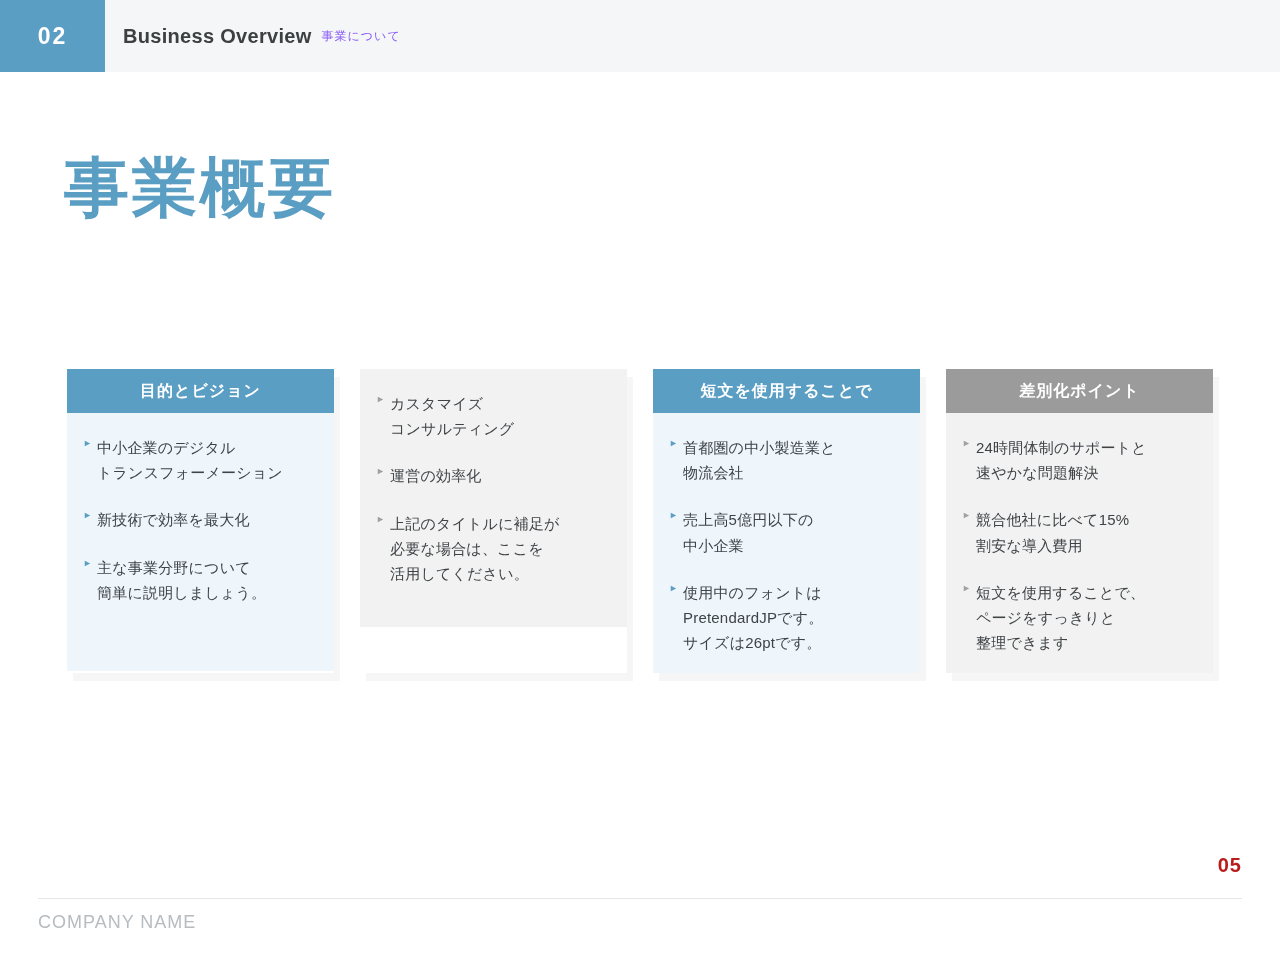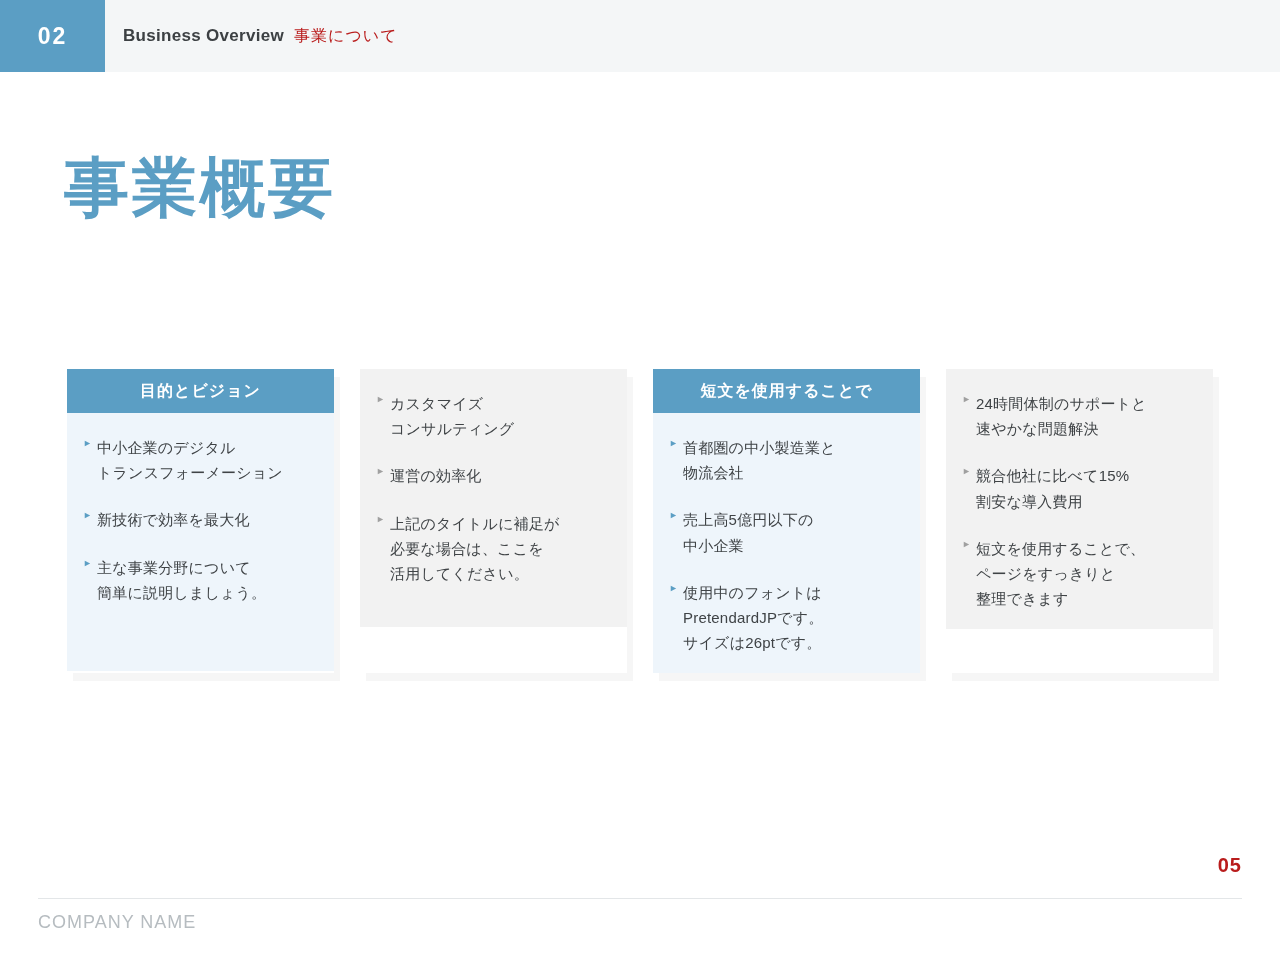--- a/index.html
+++ b/index.html
@@ -37,28 +37,28 @@
     font-weight: bold;
     letter-spacing: 2px;
   }
   .header-titles {
     display: flex;
     align-items: center;
     padding-left: 18px;
     gap: 10px;
   }
   .header-title-en {
-    font-size: 17px;
+    font-size: 20px;
     font-weight: bold;
     color: #3c4043;
     letter-spacing: 0.3px;
   }
   .header-title-jp {
-    font-size: 16px;
-    color: #b91c1c;
+    font-size: 12px;
+    color: #8b5cf6;
     letter-spacing: 1px;
   }
 
   
   .main-title {
     position: absolute;
     left: 64px;
     top: 152px;
     font-size: 65px;
     font-weight: bold;
@@ -231,20 +231,21 @@
           <span class="bullet-mark blue">►</span>
           <span class="bullet-text">使用中のフォントは
 PretendardJPです。
 サイズは26ptです。</span>
         </li>
       </ul>
     </div>
   </div>
 
   <div class="card">
+    <div class="card-header gray">差別化ポイント</div>
     <div class="card-body gray">
       <ul class="bullet-list">
         <li class="bullet-item">
           <span class="bullet-mark gray">►</span>
           <span class="bullet-text">24時間体制のサポートと
 速やかな問題解決</span>
         </li>
         <li class="bullet-item">
           <span class="bullet-mark gray">►</span>
           <span class="bullet-text">競合他社に比べて15%

